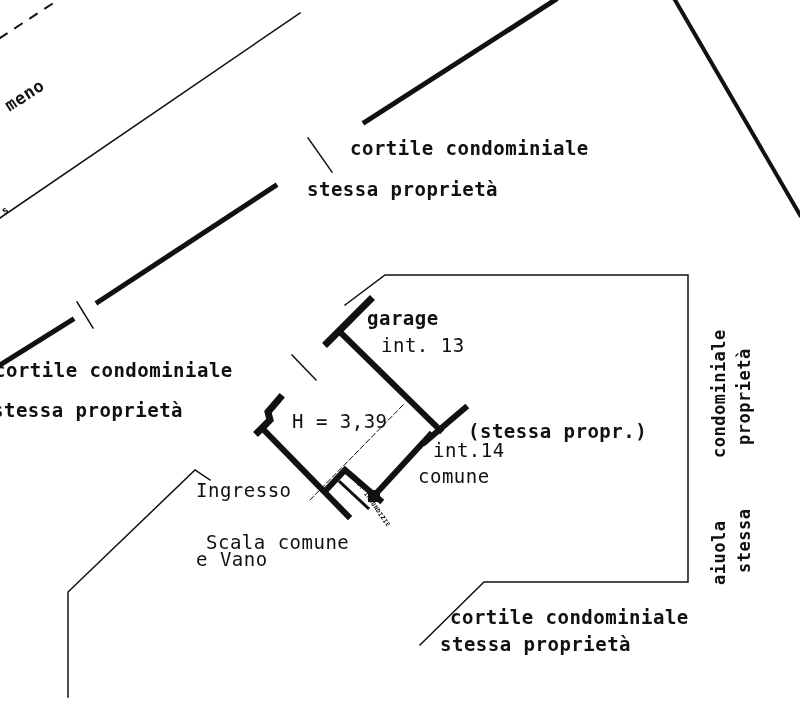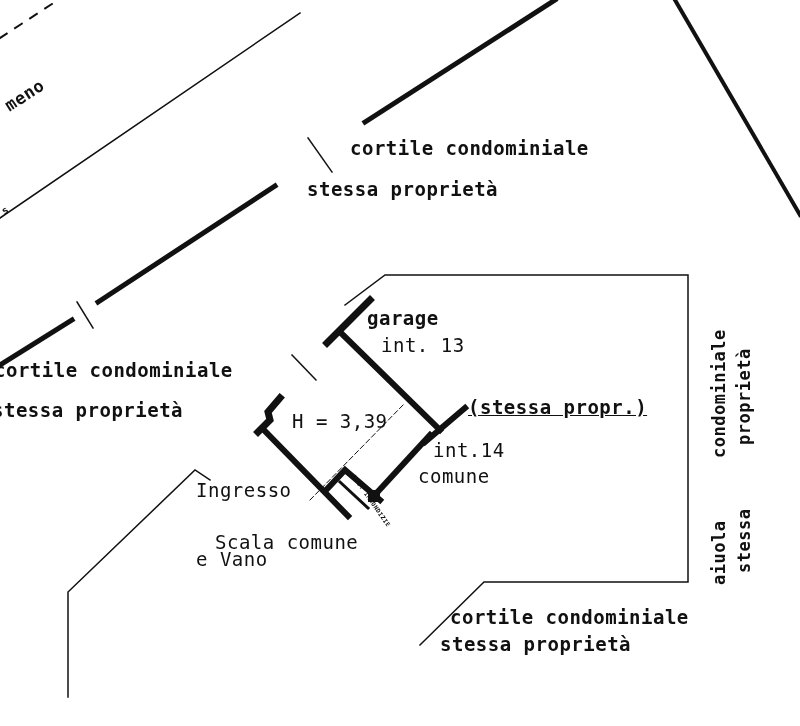--- a/index.html
+++ b/index.html
@@ -74,30 +74,30 @@
 
   <div class="lbl" style="left:350px; top:139px;">cortile   condominiale</div>
   <div class="lbl" style="left:307px; top:180px;">stessa    proprietà</div>
 
   <div class="lbl" style="left:-6px; top:361px;">cortile   condominiale</div>
   <div class="lbl" style="left:-8px; top:401px;">stessa   proprietà</div>
 
   <div class="lbl" style="left:367px; top:309px;">garage</div>
   <div class="lbl light" style="left:381px; top:336px;">int. 13</div>
 
-  <div class="lbl" style="left:468px; top:398px;text-decoration:underline;">(stessa propr.)</div>
+  <div class="lbl" style="left:468px; top:422px;">(stessa propr.)</div>
 
   <div class="lbl light" style="left:292px; top:412px;">H = 3,39</div>
 
   <div class="lbl light" style="left:433px; top:441px;">int.14</div>
   <div class="lbl light" style="left:418px; top:467px;">comune</div>
 
   <div class="lbl light" style="left:196px; top:481px;">Ingresso</div>
   <div class="lbl light" style="left:196px; top:507px;margin-top:43px;">e Vano</div>
-  <div class="lbl light" style="left:206px; top:533px;margin-left:9px;">Scala comune</div>
+  <div class="lbl light" style="left:206px; top:533px;">Scala comune</div>
 
   <div class="lbl rot" style="left:356px; top:474px; transform: rotate(55deg); font-size:6px;">LOC. IMMONDIZIE</div>
 
   <div class="lbl rot" style="left:711px; top:458px; transform: rotate(-90deg); font-size:17px;">condominiale</div>
   <div class="lbl rot" style="left:736px; top:445px; transform: rotate(-90deg); font-size:17px;">proprietà</div>
   <div class="lbl rot" style="left:711px; top:585px; transform: rotate(-90deg); font-size:17px;">aiuola</div>
   <div class="lbl rot" style="left:736px; top:573px; transform: rotate(-90deg); font-size:17px;">stessa</div>
 
   <div class="lbl" style="left:450px; top:608px;">cortile  condominiale</div>
   <div class="lbl" style="left:440px; top:635px;">stessa  proprietà</div>

